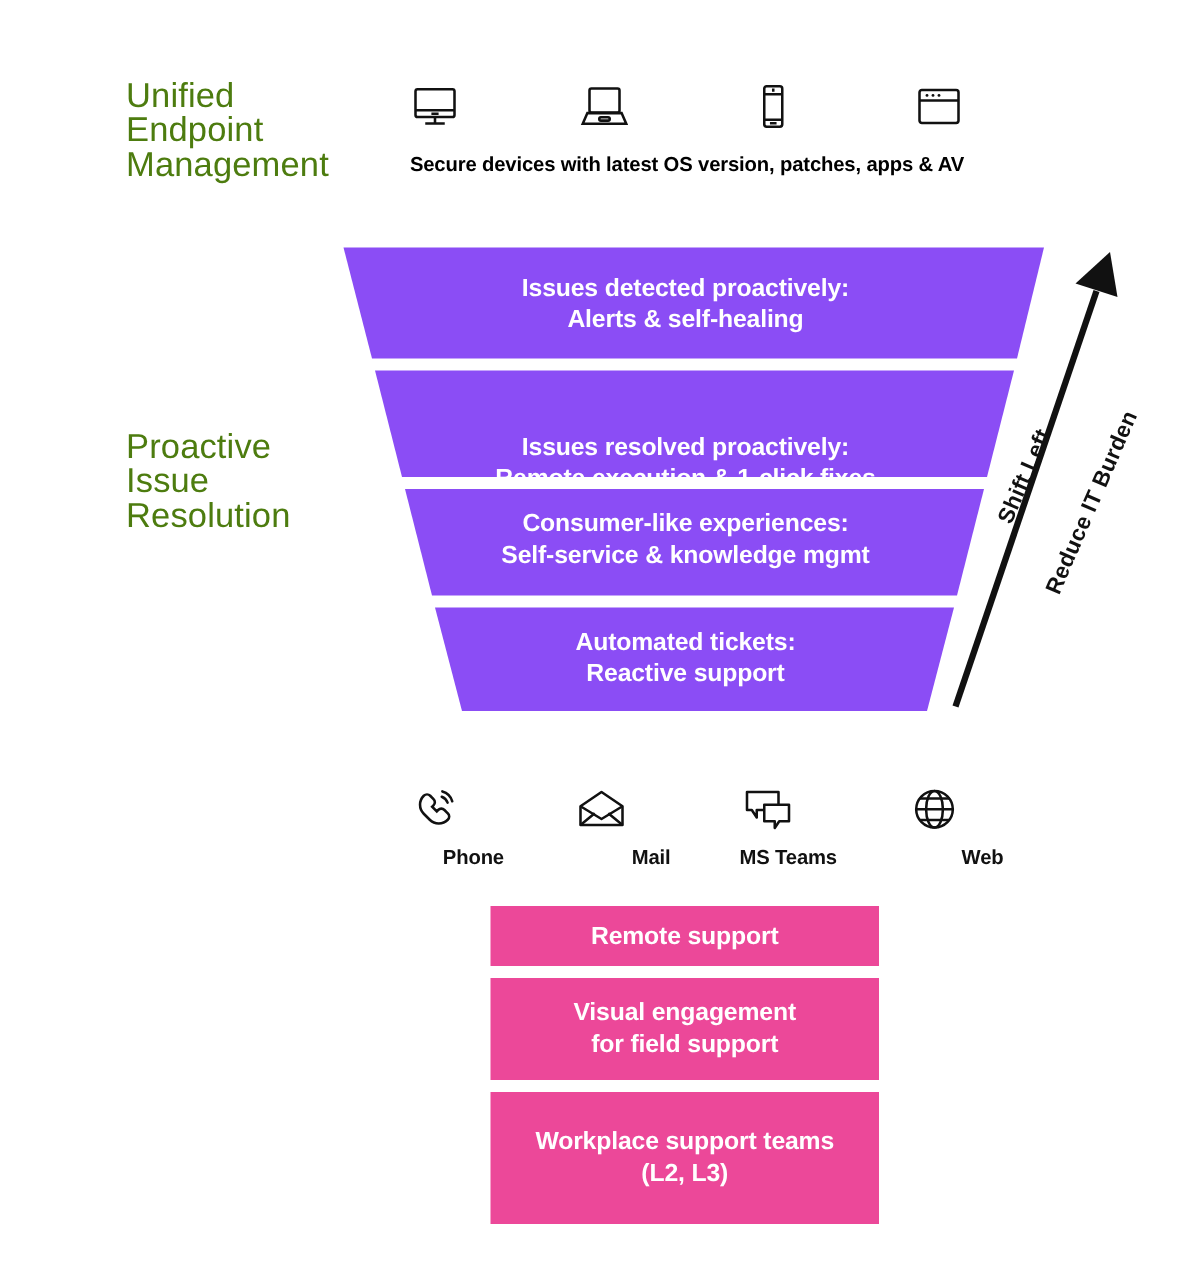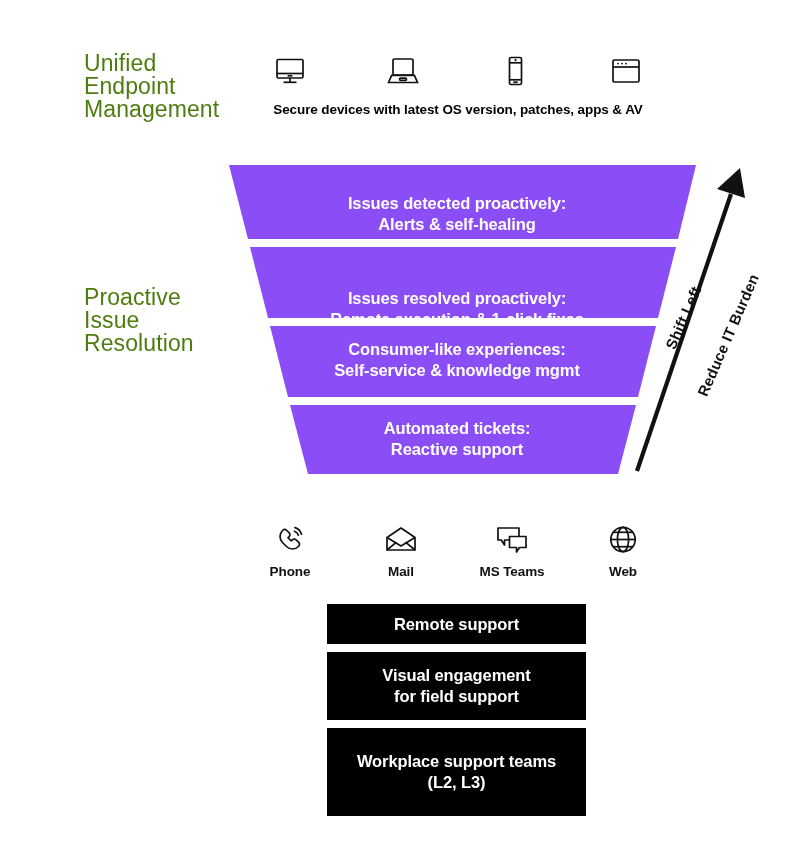--- a/index.html
+++ b/index.html
@@ -74,21 +74,21 @@
   .funnel-text {
     position: absolute;
     text-align: center;
     color: #ffffff;
     font-weight: 700;
     font-size: 16.5px;
     line-height: 21px;
     white-space: pre-line;
     letter-spacing: -0.1px;
   }
-  #ft0 { left: 260px; top: 182px; width: 394px; margin-top: 11px; }
+  #ft0 { left: 260px; top: 182px; width: 394px; }
   #ft1 { left: 260px; top: 260px; width: 394px; margin-top: 28px; }
   #ft2 { left: 260px; top: 339px; width: 394px; }
   #ft3 { left: 260px; top: 418px; width: 394px; }
 
   
   .arrow-label {
     position: absolute;
     font-size: 15px;
     font-weight: 700;
     color: #111111;
@@ -112,42 +112,42 @@
     position: absolute;
     top: 518px;
     left: 244px;
     width: 436px;
     height: 66px;
   }
   .channel-cell {
     position: absolute;
     top: 0;
     width: 92px;
-    text-align: center;
+    text-align: right;
   }
   .channel-ico {
     height: 44px;
     display: flex;
     align-items: center;
     justify-content: center;
   }
   .channel-lbl {
     margin-top: 2px;
     font-size: 13.5px;
     font-weight: 600;
     color: #111111;
     letter-spacing: -0.1px;
   }
 
   
   .sbar {
     position: absolute;
     left: 327px;
     width: 259px;
-    background: #000000;
+    background: #ec4899;
     color: #ffffff;
     font-weight: 700;
     font-size: 16.5px;
     line-height: 21px;
     display: flex;
     align-items: center;
     justify-content: center;
     text-align: center;
     white-space: pre-line;
     letter-spacing: -0.1px;

